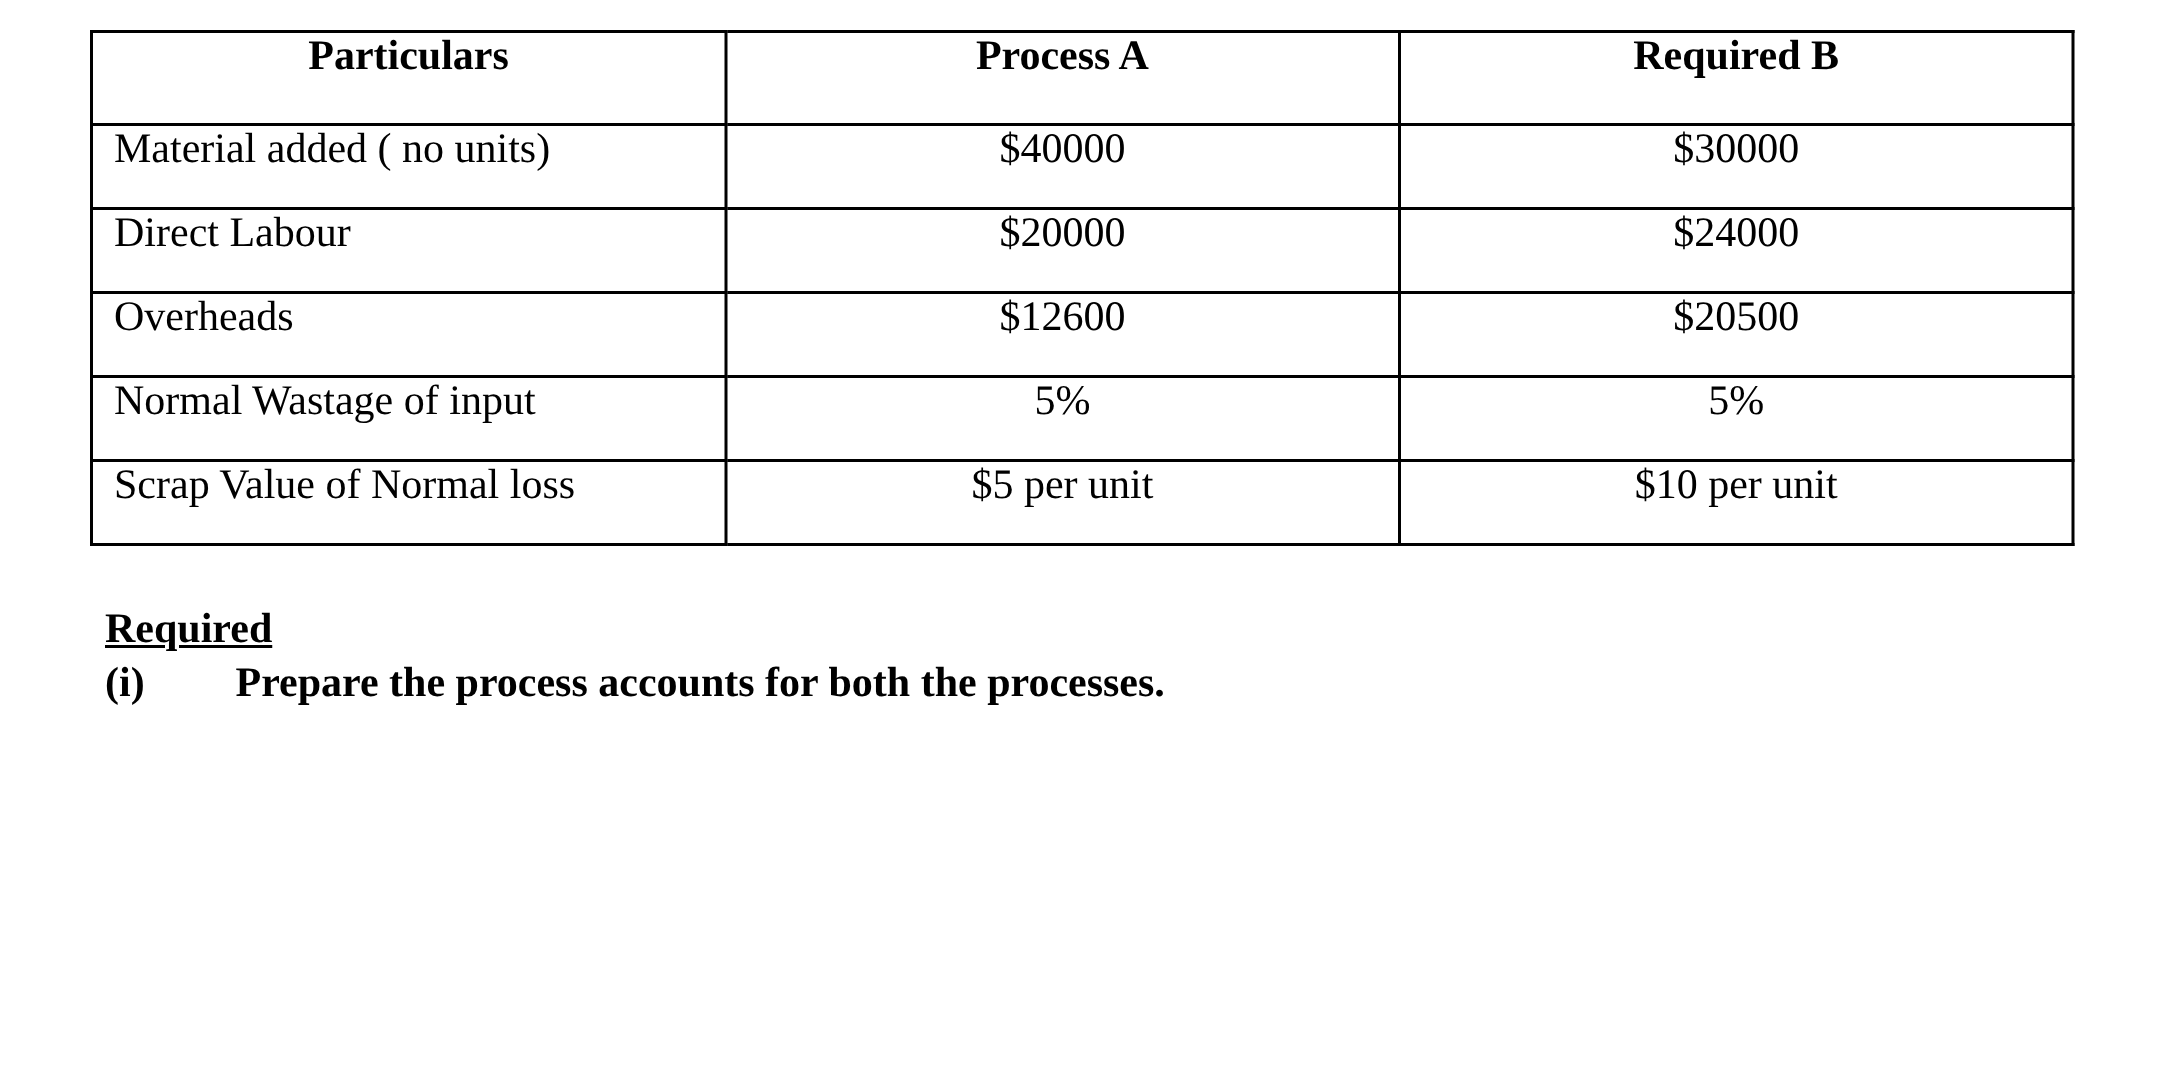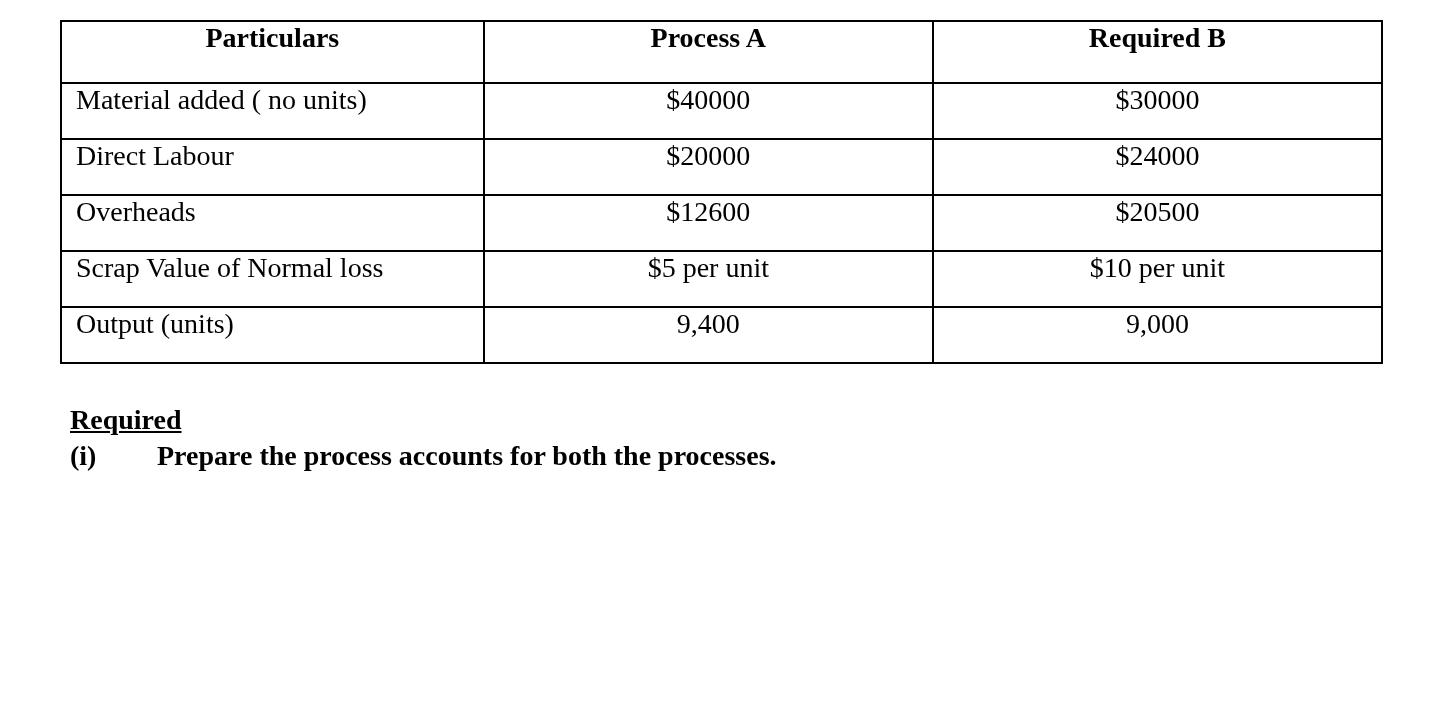--- a/index.html
+++ b/index.html
@@ -84,28 +84,28 @@
       <td class="label">Direct Labour</td>
       <td class="val">$20000</td>
       <td class="val">$24000</td>
     </tr>
     <tr>
       <td class="label">Overheads</td>
       <td class="val">$12600</td>
       <td class="val">$20500</td>
     </tr>
     <tr>
+      <td class="label">Normal Wastage of input</td>
+      <td class="val">5%</td>
+      <td class="val">5%</td>
+    </tr>
+    <tr>
       <td class="label">Scrap Value of Normal loss</td>
       <td class="val">$5 per unit</td>
       <td class="val">$10 per unit</td>
-    </tr>
-    <tr>
-      <td class="label">Output (units)</td>
-      <td class="val">9,400</td>
-      <td class="val">9,000</td>
     </tr>
   </tbody>
 </table>
 
 <div class="req-block">
   <span class="req-heading">Required</span>
   <div class="req-line">
     <span class="req-num">(i)</span>
     <span class="req-text">Prepare the process accounts for both the processes.</span>
   </div>

